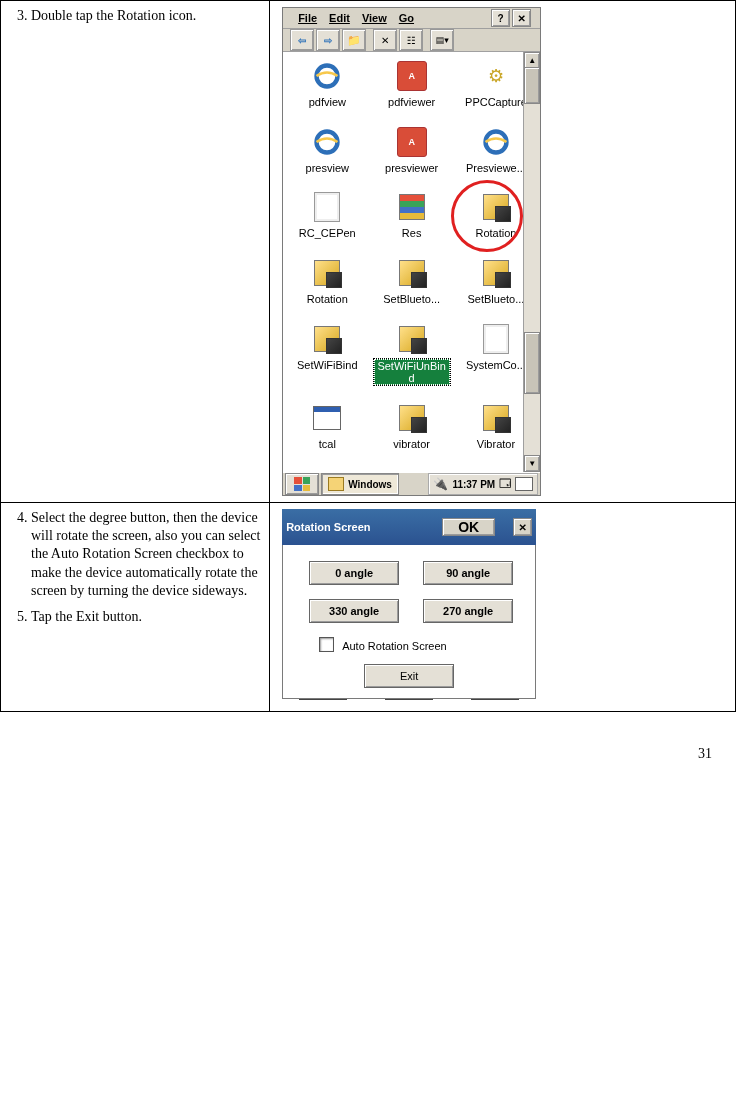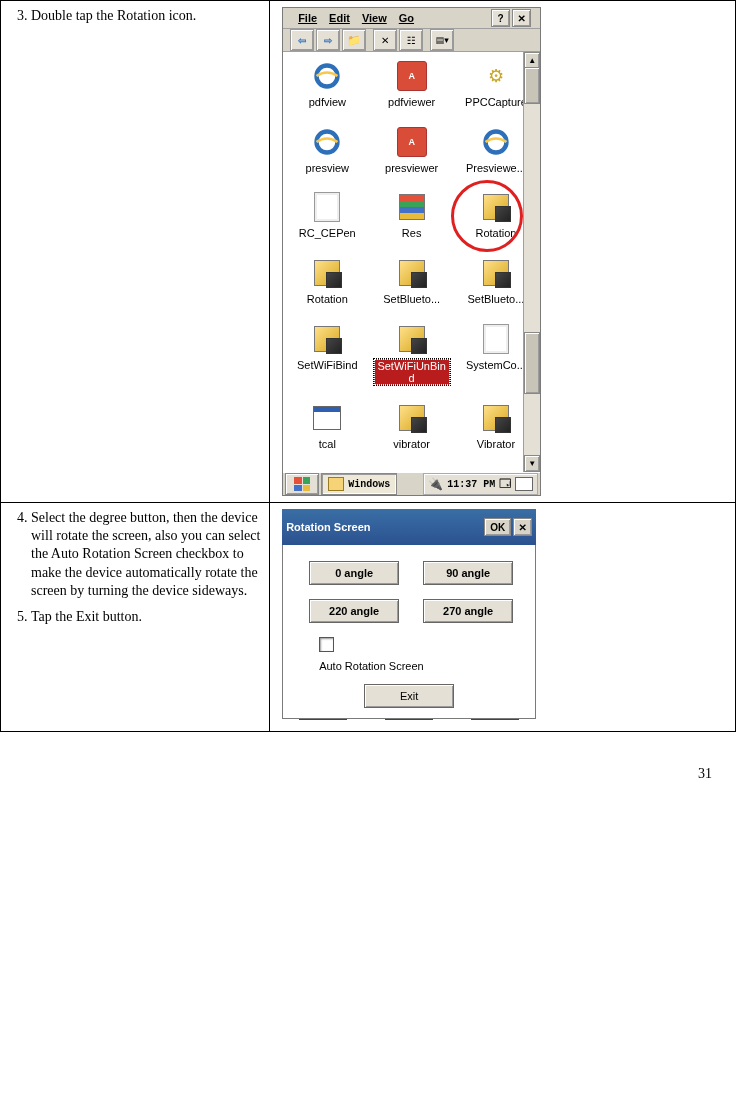--- a/index.html
+++ b/index.html
@@ -113,21 +113,21 @@
   }
   .file-item {
     width: 76px;
     display: flex;
     flex-direction: column;
     align-items: center;
     gap: 4px;
     margin-bottom: 10px;
   }
   .file-item.sel .label {
-    background: #b91c1c;
+    background: #15803d;
     color: #fff;
     border: 1px dotted #fff;
     outline: 1px dotted #000;
   }
   .file-icon {
     width: 32px;
     height: 32px;
     display: flex;
     align-items: center;
     justify-content: center;
@@ -179,21 +179,21 @@
   }
   .sb-btn{height:15px;border:1px solid #888;background:#d8d4c8;margin:0;display:flex;align-items:center;justify-content:center;font-size:8px;box-shadow:inset 1px 1px 0 #fff,inset -1px -1px 0 #9b9b9b;}
   .sb-thumb{position:absolute;top:15px;left:0;right:0;height:35px;background:#c8c4b8;border:1px solid #888;box-shadow:inset 1px 1px 0 #fff,inset -1px -1px 0 #9b9b9b;}
   .sb-thumb.middle{top:280px;height:60px;}
 
   .taskbar {
     height: 22px;
     background:#d8d4c8;
     border-top:1px solid #fff;
     display:flex;align-items:center;
-    padding:0 2px;gap:2px;font-family:Liberation Mono, monospace;
+    padding:0 2px;gap:2px;
   }
   .tb-start{
     width:32px;height:20px;
     background:#e4e0d6;border:1px solid #888;
     display:flex;align-items:center;justify-content:center;
     box-shadow:inset 1px 1px 0 #fff,inset -1px -1px 0 #9b9b9b;
   }
   .tb-start .flag{width:16px;height:14px;display:grid;grid-template-columns:1fr 1fr;grid-template-rows:1fr 1fr;gap:1px;}
   .tb-start .flag div:nth-child(1){background:#e5503a;}
   .tb-start .flag div:nth-child(2){background:#3aa35a;}
@@ -216,40 +216,40 @@
 
   
   .rot-wrap{width:254px;margin-left:4px;font-family:Tahoma,Arial,sans-serif;font-size:11px;}
   .rot-titlebar{
     height:36px;background:linear-gradient(#3a6ea5,#2b5290);
     color:#fff;font-weight:bold;display:flex;align-items:center;padding:0 4px;
   }
   .rot-titlebar .t{flex:1;}
   .rot-ok{
     height:16px;background:#d8d4c8;color:#000;border:1px solid #888;
-    padding:0 5px;font-size:10px;font-weight:bold;display:flex;align-items:center;
+    padding:0 15px;font-size:14px;font-weight:bold;display:flex;align-items:center;
     box-shadow:inset 1px 1px 0 #fff,inset -1px -1px 0 #9b9b9b;
-    margin-right:2px;
+    margin-right:18px;
   }
   .rot-x{
     width:17px;height:16px;background:#d8d4c8;border:1px solid #888;
     display:flex;align-items:center;justify-content:center;font-size:10px;color:#000;font-weight:bold;
     box-shadow:inset 1px 1px 0 #fff,inset -1px -1px 0 #9b9b9b;
   }
   .rot-body{
     background:#fff;border:1px solid #7a7a7a;border-top:none;
     padding:16px 22px 10px;
   }
   .rot-row{display:flex;gap:24px;justify-content:flex-end;margin-bottom:14px;}
   .angle-btn{
     width:88px;height:22px;border:1px solid #666;background:#e4e0d6;
     font-size:11px;font-weight:bold;display:flex;align-items:center;justify-content:center;
     box-shadow:inset 1px 1px 0 #fff,inset -1px -1px 0 #9b9b9b;
   }
-  .chk-row{display:flex;align-items:flex-start;gap:8px;margin:6px 0 12px 14px;flex-direction:column;}
+  .chk-row{display:flex;align-items:flex-end;gap:8px;margin:6px 0 12px 14px;}
   .chkbox{width:13px;height:13px;border:1px solid #555;background:#fff;box-shadow:inset 1px 1px 2px #999;}
   .exit-btn{
     width:88px;height:22px;border:1px solid #666;background:#e4e0d6;
     font-size:11px;font-weight:normal;display:flex;align-items:center;justify-content:center;margin:0 auto;
     box-shadow:inset 1px 1px 0 #fff,inset -1px -1px 0 #9b9b9b;
   }
   .rot-bottom-bits{height:6px;display:flex;gap:20px;justify-content:space-around;padding:0 8px;}
   .rot-bottom-bits span{height:3px;width:48px;border-top:1px solid #444;}
 </style>
 </head>
@@ -460,21 +460,21 @@
           <span class="t">Rotation Screen</span>
           <div class="rot-ok">OK</div>
           <div class="rot-x">✕</div>
         </div>
         <div class="rot-body">
           <div class="rot-row">
             <div class="angle-btn">0 angle</div>
             <div class="angle-btn">90 angle</div>
           </div>
           <div class="rot-row">
-            <div class="angle-btn">220 angle</div>
+            <div class="angle-btn">330 angle</div>
             <div class="angle-btn">270 angle</div>
           </div>
           <div class="chk-row">
             <div class="chkbox"></div>
             <span>Auto Rotation Screen</span>
           </div>
           <div class="exit-btn">Exit</div>
         </div>
         <div class="rot-bottom-bits">
                 <span></span>

